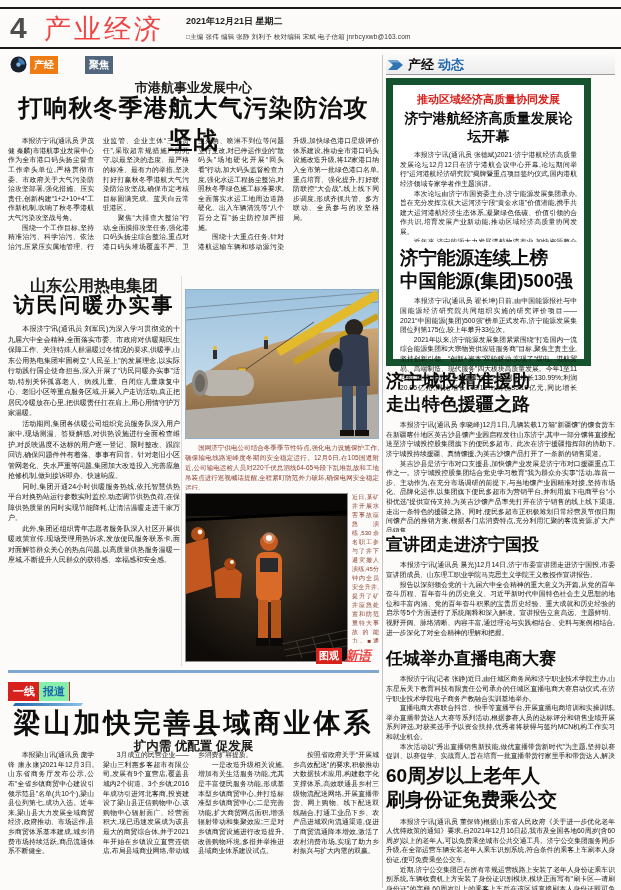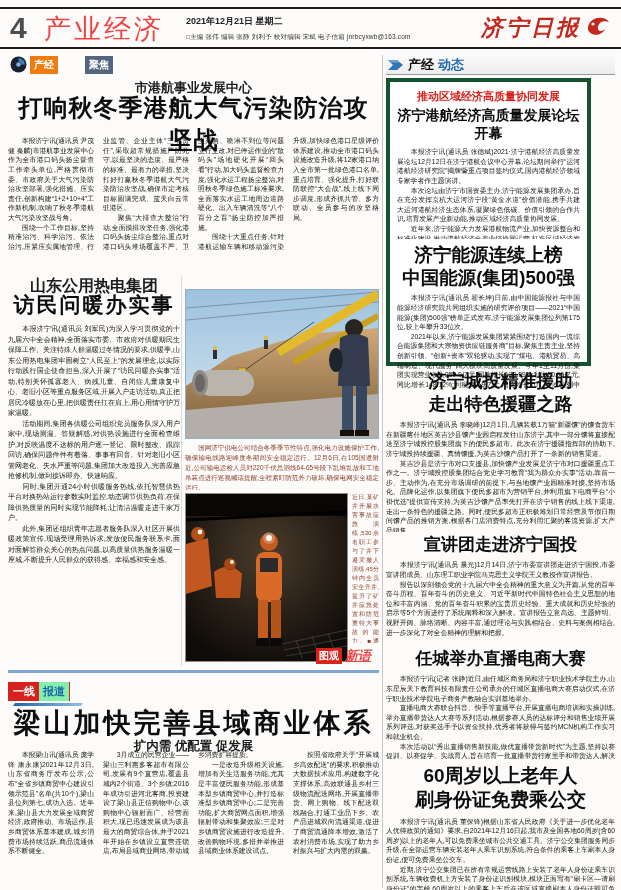--- a/index.html
+++ b/index.html
@@ -66,24 +66,24 @@
   .photo2 { left:185px; top:493px; width:163px; height:169px; border:1px solid #8c8c8c; background:#14100c; }
   .caption2 { left:352px; top:493px; width:27px; height:150px; font-size:6px; line-height:1.5; color:#8a3a2a;
               text-align:justify; overflow:hidden; }
 
   
   .fl-kicker   { left:8px; top:691px; width:371px; font-size:12.5px;margin-top:47px; }
   .fl-headline { left:8px; top:705px; width:371px; font-size:27px; letter-spacing:3px; }
   .fl-body     { left:8px; top:750px; width:371px; height:138px; column-count:4; column-gap:9px; }
 
   
-  .redbox { left:386px; top:78px; width:205px; height:288px; border:4px solid #14532d; padding:5px 7px; background:#fff; }
+  .redbox { left:386px; top:78px; width:205px; height:288px; border:7px solid #14532d; padding:5px 7px; background:#fff; }
   .r-kicker { text-align:center; color:#d7211c; font-size:11px; font-weight:bold; margin-top:2px; }
   .r-head1  { text-align:center; font-weight:900; color:#0d0d0d; font-size:14px; margin:3px 0 4px; }
-  .r-head2  { text-align:center; font-weight:900; color:#0d0d0d; white-space:pre-line; line-height:1.25; }
+  .r-head2  { font-weight:900; color:#0d0d0d; white-space:pre-line; line-height:1.25; }
   .rb-body1 { height:92px; margin-bottom:2px; }
   .rb-head2 { font-size:18.5px; margin:4px 0 4px; }
   .rb-body2 { height:96px; }
 
   .r3 { left:386px; top:370px; width:229px; }
   .r3 .r-head2 { font-size:18px; }
   .r3 .bt { height:112px; margin-top:5px; }
   .r4 { left:386px; top:534px; width:229px; }
   .r4 .r-head2 { font-size:17px; }
   .r4 .bt { height:84px; margin-top:5px; }
@@ -98,29 +98,20 @@
 <body>
 
 <div class="page">
 
   <div class="abs top-rule"></div>
   <div class="abs page-num">4</div>
   <div class="abs section-title">产业经济</div>
   <div class="abs header-meta">
     <div class="edition-date">2021年12月21日 星期二</div>
     <div class="editor-credits">□主编 张伟 编辑 张静 刘利予 校对编辑 宋斌 电子信箱 jnrbcyxwb@163.com</div>
-  </div>
-  <div class="abs masthead">
-    <span class="masthead-title">济宁日报</span>
-    <span>
-      <svg width="26" height="24" viewBox="0 0 26 24">
-          <path d="M3 13 C5 3, 19 1, 24 8 C18 6, 14 8, 13 13 C12 18, 17 18, 20 15 C17 22, 6 23, 3 16 Z" fill="#c2281e"></path>
-          <circle cx="8" cy="10" r="1.6" fill="#fff"></circle>
-        </svg>
-    </span>
   </div>
   <div class="abs header-rule"></div>
 
   <div class="abs vrule-main"></div>
   <div class="abs vrule-photo"></div>
   <div class="abs blue-rule"></div>
 
   <div class="abs focus-badge">
     <span style="margin-right:3px;display:flex;">
       <svg width="17" height="17" viewBox="0 0 17 17">

